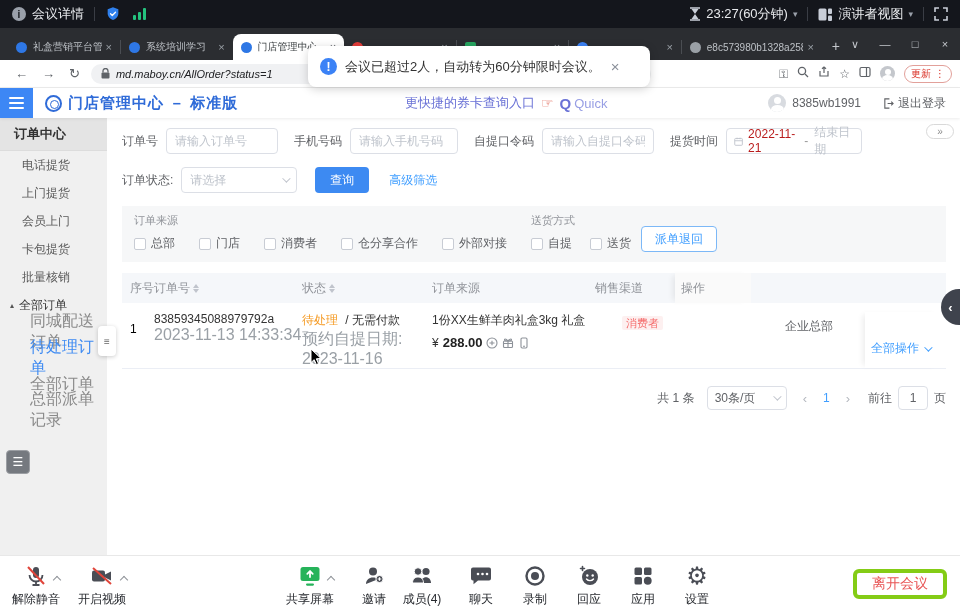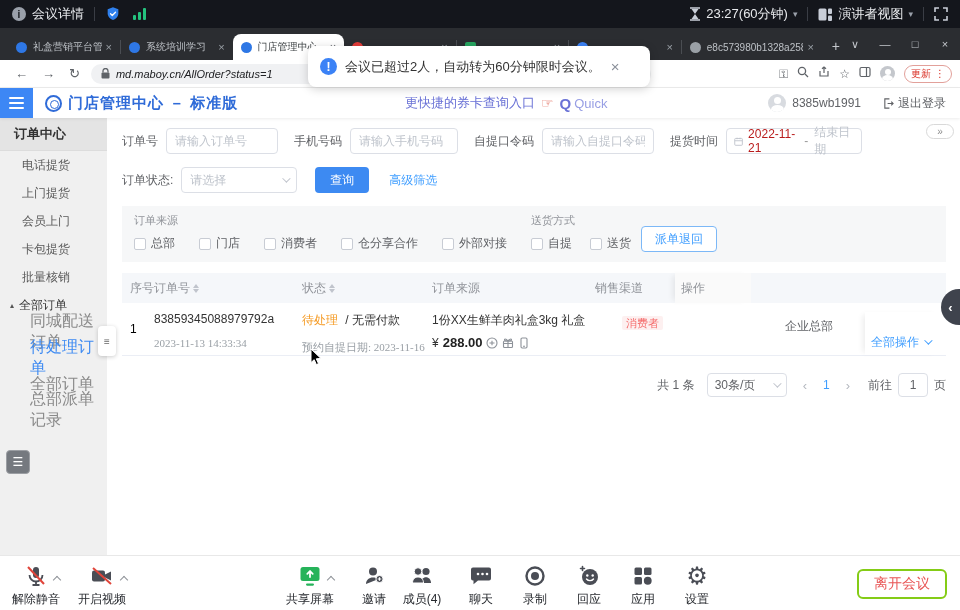--- a/index.html
+++ b/index.html
@@ -138,21 +138,21 @@
   .c1{width:32px; padding-left:8px;} .c2{width:148px;} .c3{width:130px;} .c4{width:190px;}
   .c5{width:163px;} .c6{width:80px;} .c7{width:76px; padding-left:6px;}
   .tbl-head .c7, .tbl-row .c7 { box-shadow:-5px 0 6px -3px rgba(0,0,0,.08); background:#fff; align-self:stretch; display:flex; align-items:center;}
   .tbl-head .c7 { background:#fafafa; height:30px; }
   .sorts { display:inline-flex; flex-direction:column; margin-left:3px; vertical-align:middle; gap:1px; }
   .sorts i { width:0; height:0; border-left:3.5px solid transparent; border-right:3.5px solid transparent; display:block; }
   .sorts .up { border-bottom:4px solid #c0c4cc; }
   .sorts .dn { border-top:4px solid #c0c4cc; }
   .hcell { display:flex; align-items:center; height:30px; }
   .ono { color:#333; }
-  .sub-gray { color:#9aa0a6; font-size:11px; margin-top:11px;font-family:Liberation Serif, serif; }
+  .sub-gray { color:#9aa0a6; font-size:16px; margin-top:0; }
   .st-orange { color:#f59a23; }
   .st-dark { color:#333; margin-left:4px; }
   .price-row { margin-top:6px; display:flex; align-items:center; gap:4px; }
   .cur { color:#333; font-size:12px; }
   .amt { color:#222; font-size:13px; font-weight:bold; }
   .mini-ic { color:#8d9299; display:inline-flex; }
   .badge-red { color:#f56c6c; background:#fdf0f0; font-size:11px; padding:1px 4px; border-radius:2px; }
   .act-link { color:#409eff; font-size:12px; display:flex; align-items:center; gap:5px;margin-top:17px; }
   .act-link .chev { border-color:#409eff; }
 
@@ -173,21 +173,21 @@
 
   
   #meeting-bottombar { position:absolute; left:0; top:555px; width:960px; height:55px; background:#fff;
     border-top:1px solid #e8e8e8; z-index:40; }
   .ctl { position:absolute; top:7px; display:flex; flex-direction:column; align-items:center; width:60px; }
   .ctl .lab { font-size:12px; color:#26292e; margin-top:2px; white-space:nowrap; }
   .ctl .icw { height:26px; display:flex; align-items:center; justify-content:center; position:relative; }
   .ctl-caret { position:absolute; width:6px; height:6px; border-top:1.6px solid #8f9399;
     border-right:1.6px solid #8f9399; transform:rotate(-45deg); top:14px; }
   #btn-leave { position:absolute; right:13px; top:13px; height:30px; padding:0 15px; background:#fff;
-    border:2px solid #84cc16; color:#e85555; font-size:14px; border-radius:6px; }
+    border:4px solid #84cc16; color:#e85555; font-size:14px; border-radius:6px; }
 
   
   #cursor { position:absolute; left:310px; top:348px; z-index:70; }
 </style>
 </head>
 <body>
 
 <div id="meeting-topbar">
   <span class="info-circle">i</span>
   <span class="txt">会议详情</span>

